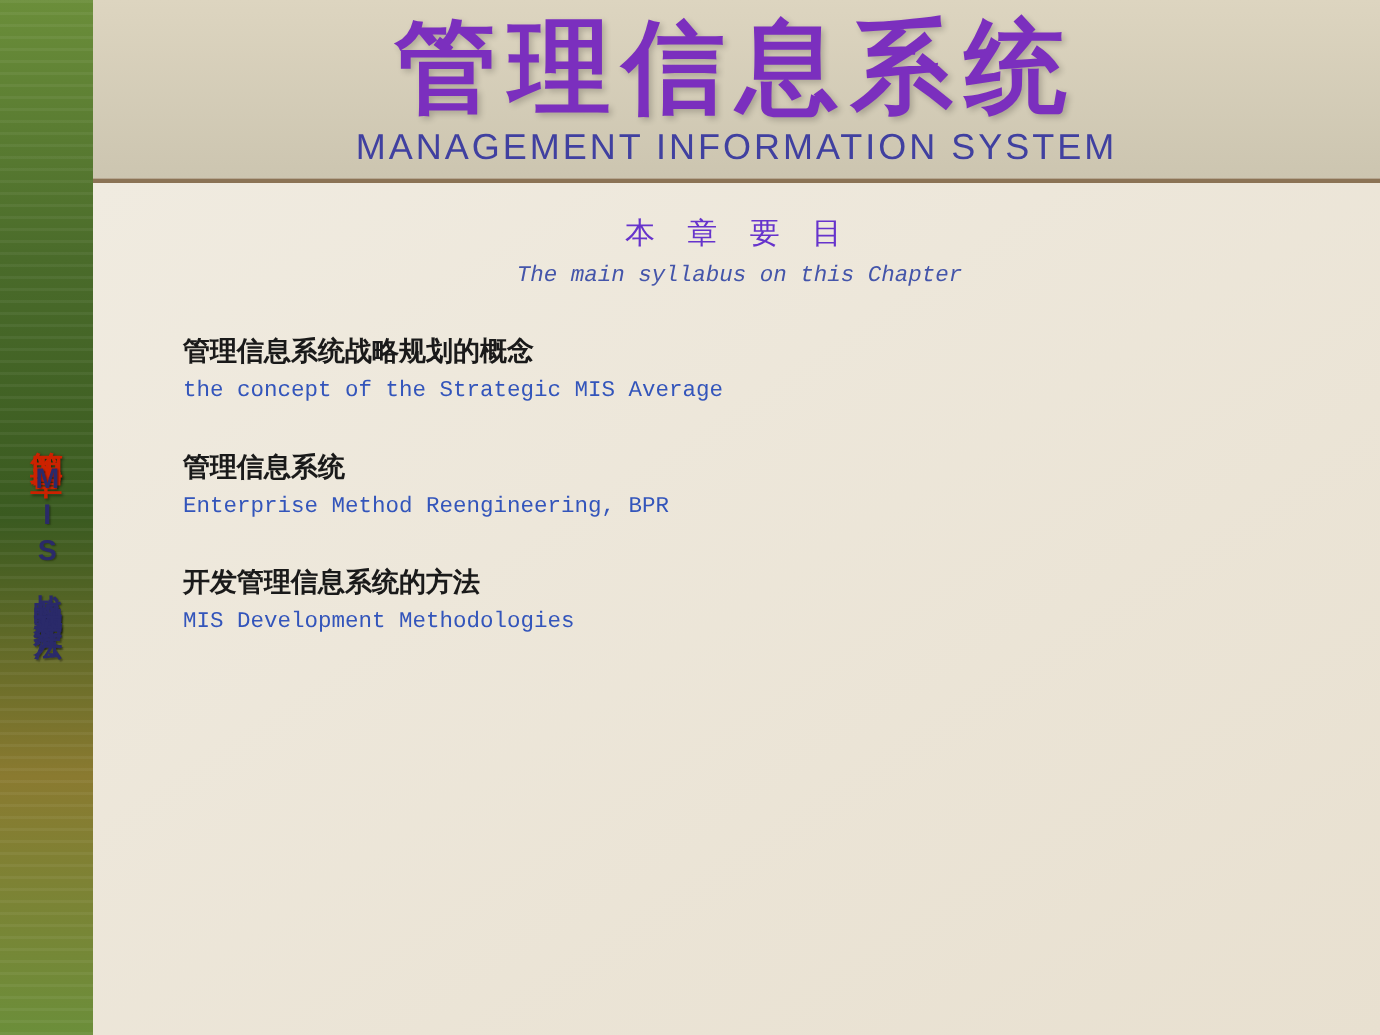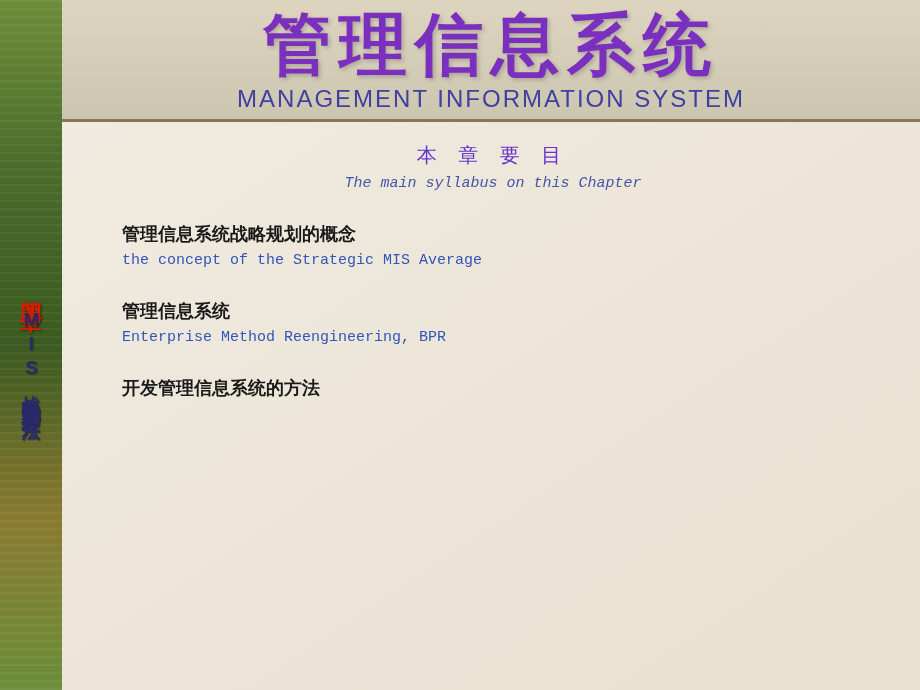--- a/index.html
+++ b/index.html
@@ -184,18 +184,19 @@
       <div class="topic-item">
       </div>
 
       <div class="topic-item">
         <div class="topic-cn">管理信息系统</div>
         <div class="topic-en">Enterprise Method Reengineering, BPR</div>
       </div>
 
       <div class="topic-item">
         <div class="topic-cn">开发管理信息系统的方法</div>
+        <div class="topic-en">MIS Development Methodologies</div>
       </div>
 
     </div>
   </div>
 
 </div>
 
 </body></html>

